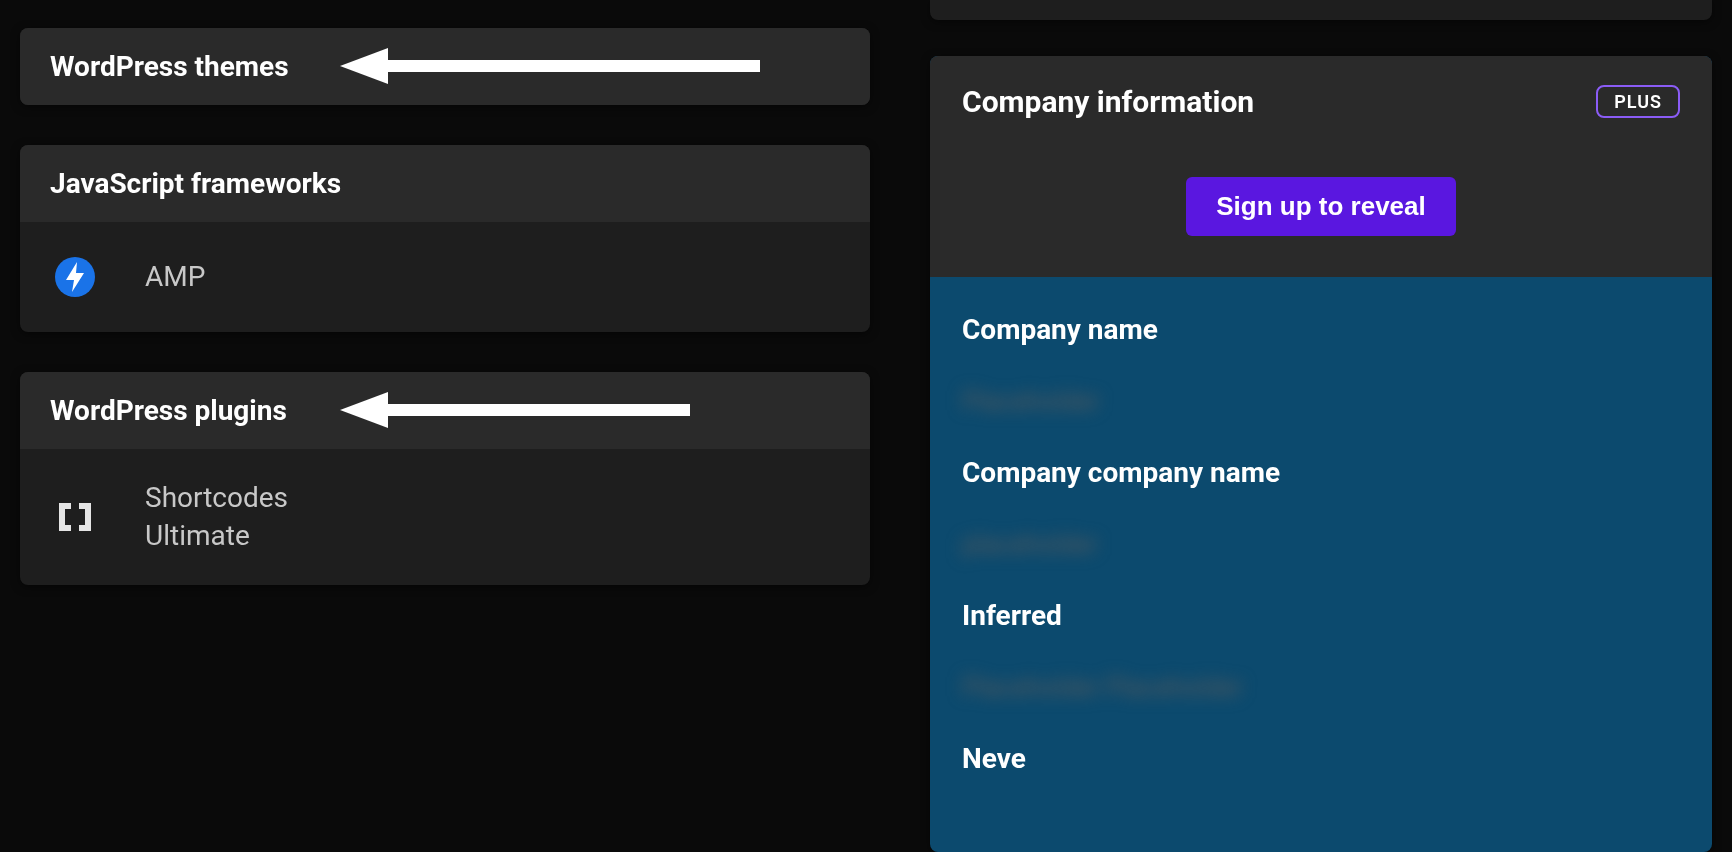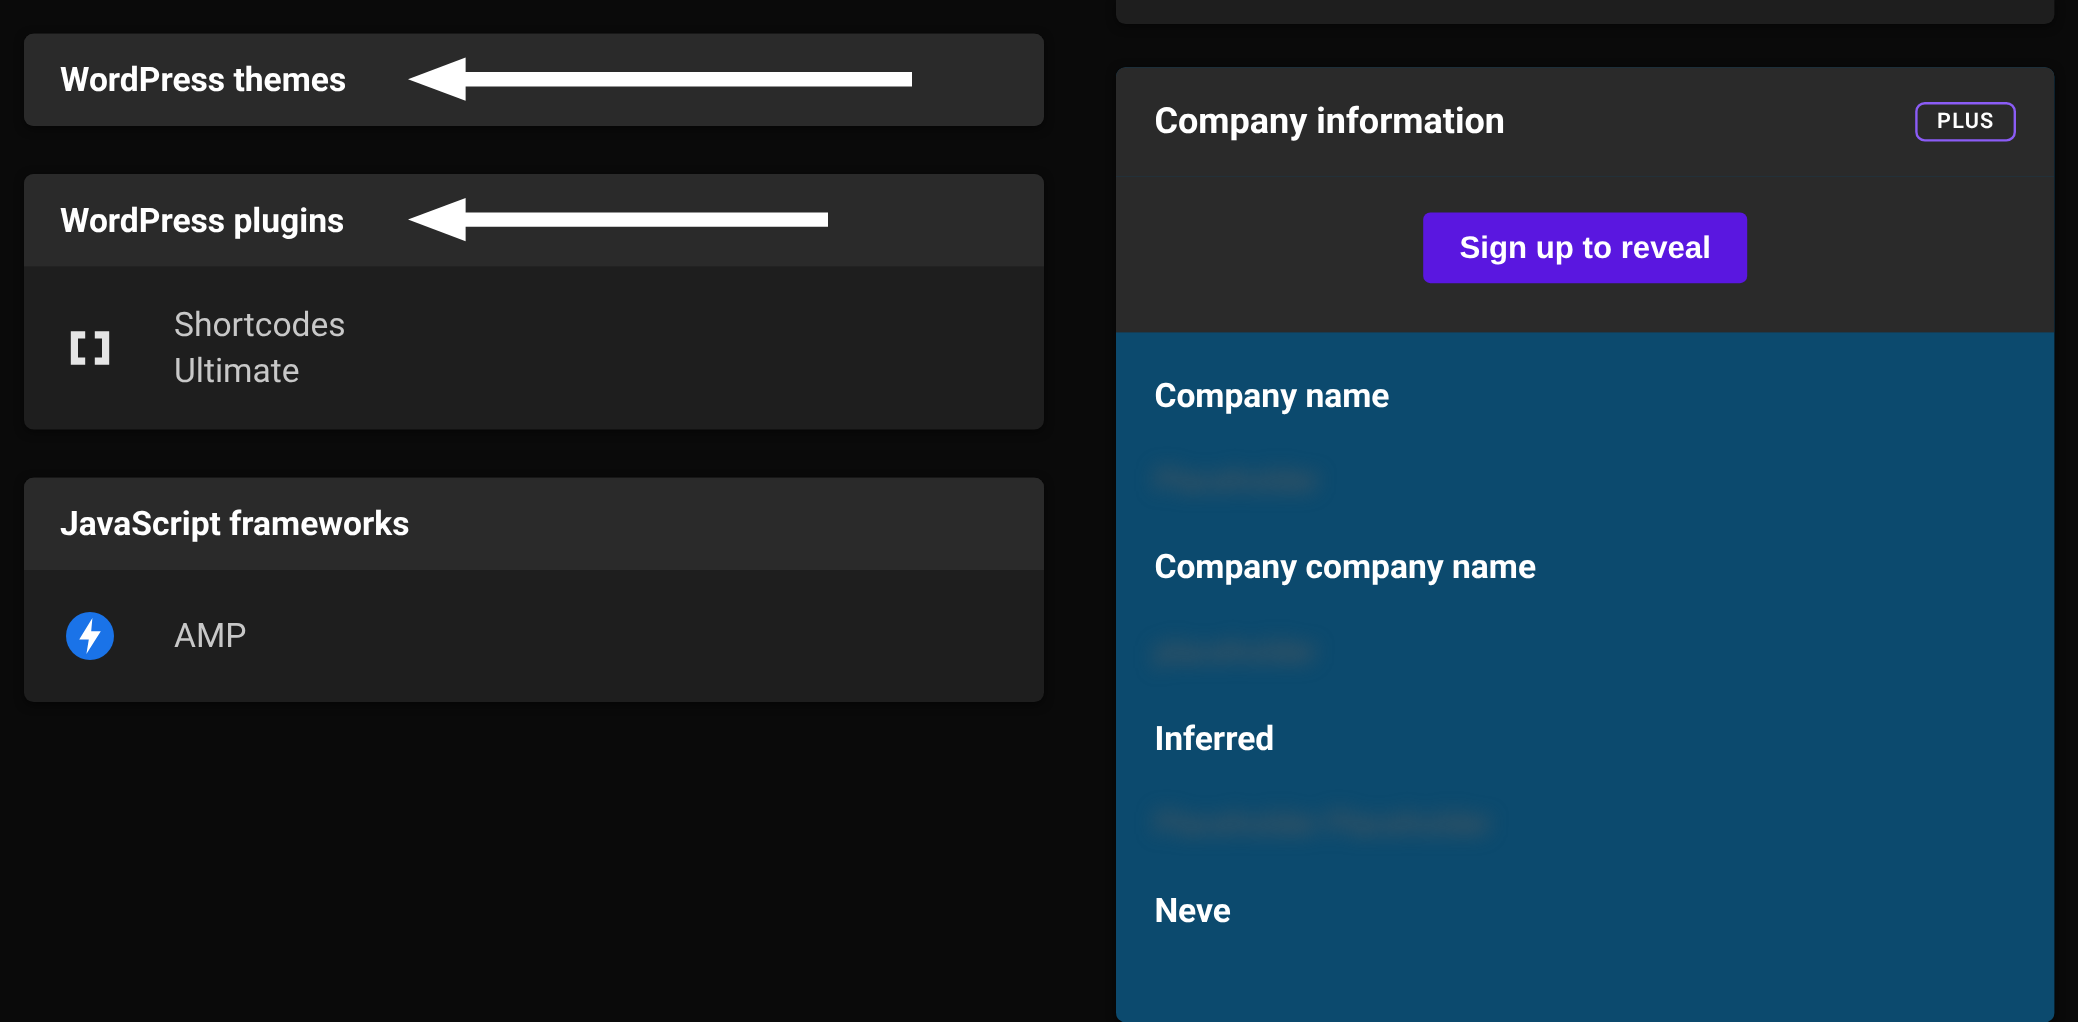--- a/index.html
+++ b/index.html
@@ -154,20 +154,37 @@
 
 <div class="left-col">
 
   <div class="panel">
     <div class="panel-header">
       <span>WordPress themes</span>
       <svg class="arrow" width="420" height="48" viewBox="0 0 420 48" style="left:320px; top:14px;">
         <line x1="420" y1="24" x2="30" y2="24" stroke="#fff" stroke-width="12"></line>
         <polygon points="0,24 48,6 48,42" fill="#fff"></polygon>
       </svg>
+    </div>
+  </div>
+
+  <div class="panel">
+    <div class="panel-header">
+      <span>JavaScript frameworks</span>
+    </div>
+    <div class="panel-body">
+      <div class="item-row">
+        <span class="item-icon bolt-icon">
+          <svg width="42" height="42" viewBox="0 0 42 42">
+            <circle cx="21" cy="21" r="20" fill="#1a73e8"></circle>
+            <path d="M23 6 L12 24 L20 24 L18 36 L30 17 L22 17 Z" fill="#fff"></path>
+          </svg>
+        </span>
+        <span class="item-label">AMP</span>
+      </div>
     </div>
   </div>
 
   <div class="panel">
     <div class="panel-header">
       <span>WordPress plugins</span>
       <svg class="arrow" width="350" height="48" viewBox="0 0 350 48" style="left:320px; top:14px;">
         <line x1="350" y1="24" x2="30" y2="24" stroke="#fff" stroke-width="12"></line>
         <polygon points="0,24 48,6 48,42" fill="#fff"></polygon>
       </svg>
@@ -180,37 +197,20 @@
             <path d="M28 10 L34 10 L34 32 L28 32" stroke="#e5e5e5" stroke-width="6" fill="none" stroke-linecap="square"></path>
           </svg>
         </span>
         <span class="item-label" style="max-width:220px;">
           <span>Shortcodes Ultimate</span>
         </span>
       </div>
     </div>
   </div>
 
-  <div class="panel">
-    <div class="panel-header">
-      <span>JavaScript frameworks</span>
-    </div>
-    <div class="panel-body">
-      <div class="item-row">
-        <span class="item-icon bolt-icon">
-          <svg width="42" height="42" viewBox="0 0 42 42">
-            <circle cx="21" cy="21" r="20" fill="#1a73e8"></circle>
-            <path d="M23 6 L12 24 L20 24 L18 36 L30 17 L22 17 Z" fill="#fff"></path>
-          </svg>
-        </span>
-        <span class="item-label">AMP</span>
-      </div>
-    </div>
-  </div>
-
 </div>
 
 <div class="right-col">
   <div class="stub-panel"></div>
 
   <div class="company-panel">
     <div class="company-header">
       <span class="company-title">Company information</span>
       <span class="plus-badge">PLUS</span>
     </div>

